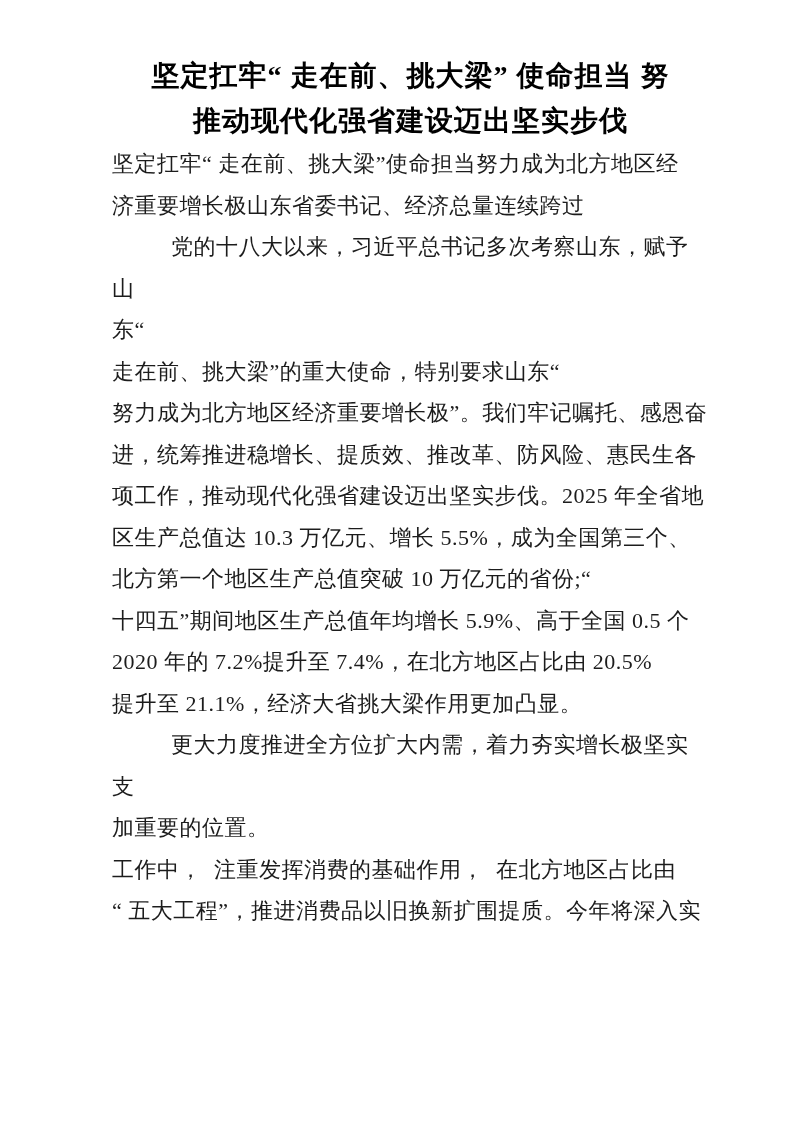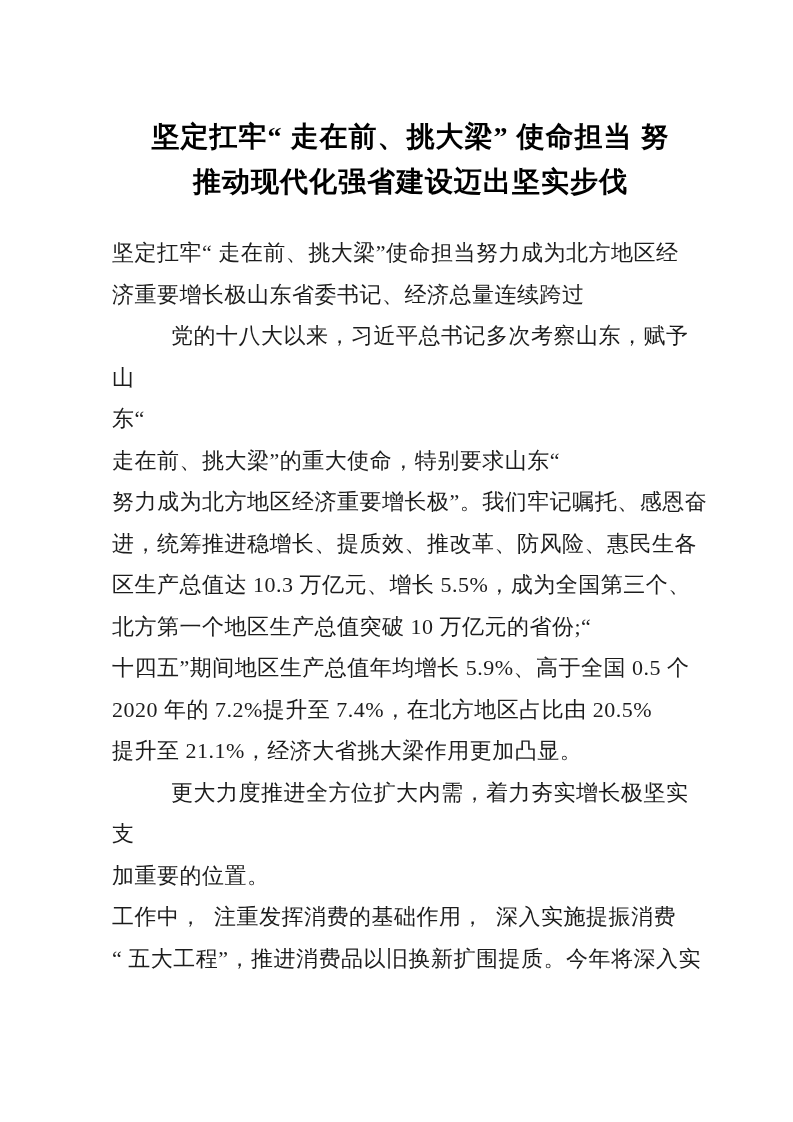--- a/index.html
+++ b/index.html
@@ -14,33 +14,32 @@
     background: #ffffff;
     overflow: hidden;
     font-family: "Liberation Serif", "DejaVu Serif", serif;
     color: #000000;
   }
   .content {
     padding-left: 112px;
     padding-right: 84px;
   }
   .title-block {
-    padding-top: 114px;
+    padding-top: 53px;
     text-align: center;
   }
   .title-line {
     font-size: 28px;
     line-height: 45px;
     font-weight: bold;
     color: #000000;
     white-space: pre;
     letter-spacing: 1px;
   }
   .body-block {
-    margin-top: 28px;
   }
   .line {
     font-size: 22px;
     line-height: 41.5px;
     color: #1c1c1c;
     white-space: pre-wrap;
     letter-spacing: 0.5px;
   }
   .line.indent {
     text-indent: 59px;
@@ -58,25 +57,26 @@
     </div>
 
     <div class="body-block">
       <div class="line">坚定扛牢“ 走在前、挑大梁”使命担当努力成为北方地区经</div>
       <div class="line">济重要增长极山东省委书记、经济总量连续跨过</div>
       <div class="line indent">党的十八大以来，习近平总书记多次考察山东，赋予山</div>
       <div class="line">东“</div>
       <div class="line">走在前、挑大梁”的重大使命，特别要求山东“</div>
       <div class="line">努力成为北方地区经济重要增长极”。我们牢记嘱托、感恩奋</div>
       <div class="line">进，统筹推进稳增长、提质效、推改革、防风险、惠民生各</div>
+      <div class="line">项工作，推动现代化强省建设迈出坚实步伐。2025 年全省地</div>
       <div class="line">区生产总值达 10.3 万亿元、增长 5.5%，成为全国第三个、</div>
       <div class="line">北方第一个地区生产总值突破 10 万亿元的省份;“</div>
       <div class="line">十四五”期间地区生产总值年均增长 5.9%、高于全国 0.5 个</div>
       <div class="line">2020 年的 7.2%提升至 7.4%，在北方地区占比由 20.5%</div>
       <div class="line">提升至 21.1%，经济大省挑大梁作用更加凸显。</div>
       <div class="line indent">更大力度推进全方位扩大内需，着力夯实增长极坚实支</div>
       <div class="line">加重要的位置。</div>
-      <div class="line">工作中，  注重发挥消费的基础作用，  深入实施提振消费</div>
+      <div class="line">工作中，  注重发挥消费的基础作用，  在北方地区占比由</div>
       <div class="line">“ 五大工程”，推进消费品以旧换新扩围提质。今年将深入实</div>
     </div>
 
   </div>
 </div>
 
 </body></html>

